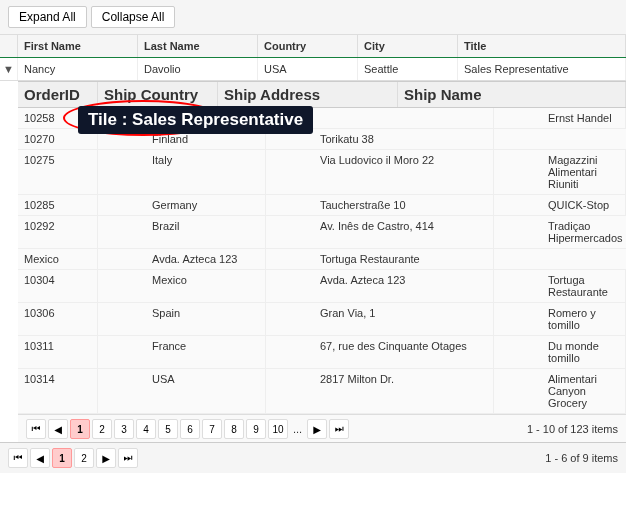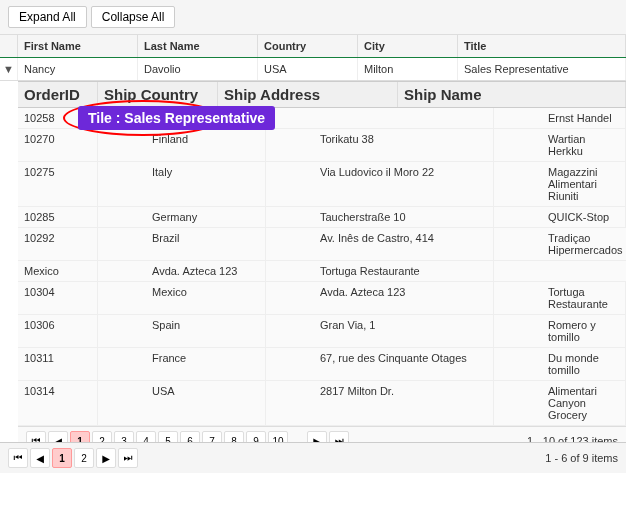--- a/index.html
+++ b/index.html
@@ -119,24 +119,24 @@
     }
 
     
     .tooltip-overlay {
       position: relative;
     }
     .tooltip-box {
       position: absolute;
       top: -2px;
       left: 60px;
-      background: #6d28d9;
+      background: #0f172a;
       color: #fff;
       padding: 4px 10px;
-      font-size: 14px;
+      font-size: 17px;
       font-weight: bold;
       border-radius: 3px;
       white-space: nowrap;
       z-index: 10;
       pointer-events: none;
     }
     .tooltip-circle {
       position: absolute;
       top: -8px;
       left: 45px;
@@ -228,21 +228,21 @@
       <div class="hcell">Title</div>
     </div>
 
     <div class="outer-body">
 
       <div class="outer-row-header">
         <div class="cell expand-arrow">▼</div>
         <div class="cell">Nancy</div>
         <div class="cell">Davolio</div>
         <div class="cell">USA</div>
-        <div class="cell">Milton</div>
+        <div class="cell">Seattle</div>
         <div class="cell">Sales Representative</div>
       </div>
 
       <div class="inner-grid-wrapper">
 
         <div class="inner-header">
           <div class="hcell">OrderID</div>
           <div class="hcell">Ship Country</div>
           <div class="hcell">Ship Address</div>
           <div class="hcell">Ship Name</div>
@@ -255,21 +255,20 @@
           <div class="cell">Ernst Handel</div>
 
           <div class="tooltip-circle"></div>
           <div class="tooltip-box">Tile : Sales Representative</div>
         </div>
 
         <div class="inner-row">
           <div class="cell">10270</div>
           <div class="cell">Finland</div>
           <div class="cell">Torikatu 38</div>
-          <div class="cell">Wartian Herkku</div>
         </div>
         <div class="inner-row">
           <div class="cell">10275</div>
           <div class="cell">Italy</div>
           <div class="cell">Via Ludovico il Moro 22</div>
           <div class="cell">Magazzini Alimentari Riuniti</div>
         </div>
         <div class="inner-row">
           <div class="cell">10285</div>
           <div class="cell">Germany</div>

